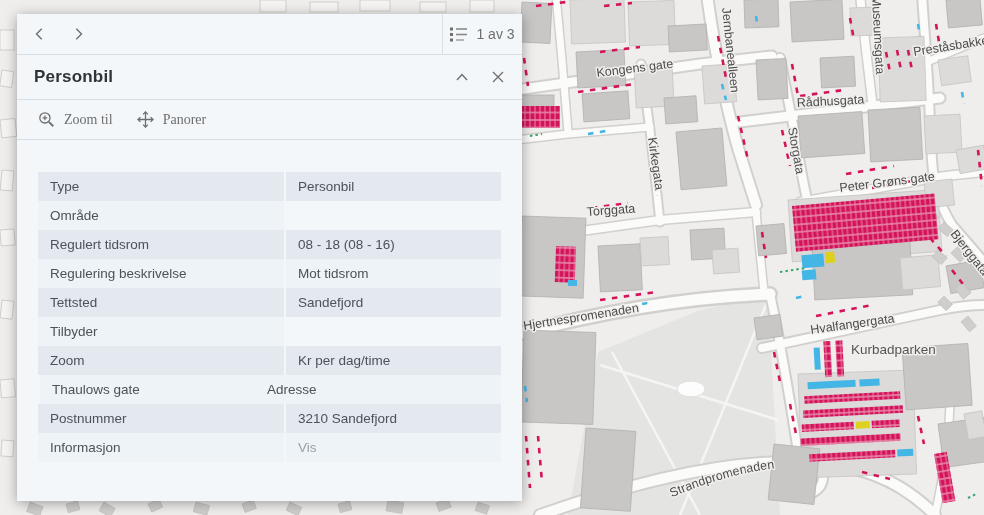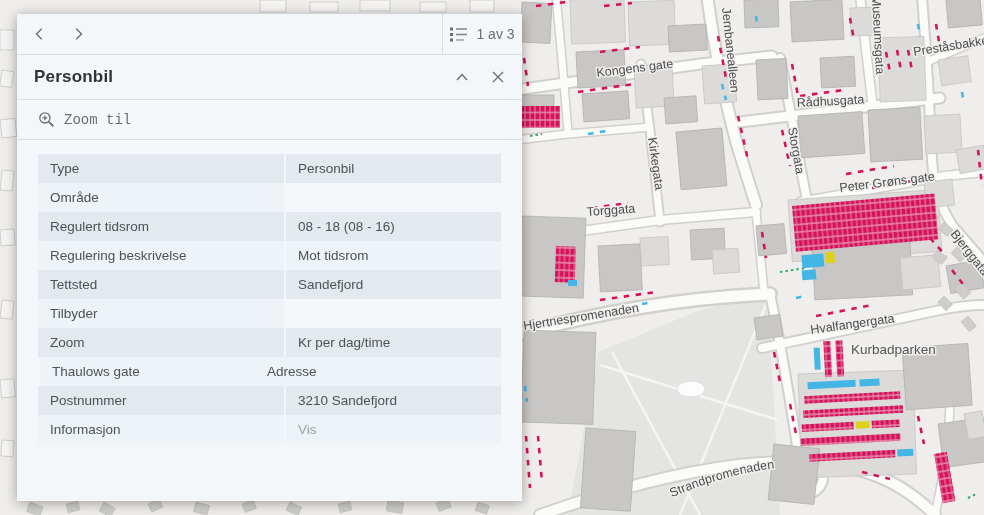--- a/index.html
+++ b/index.html
@@ -40,22 +40,22 @@
              justify-content:center;gap:8px;color:var(--icon);font-size:14px}
   .popup-title-row{height:45px;flex:none;display:flex;align-items:center;
                    padding:0 6px 0 17px;border-bottom:1px solid var(--border)}
   .popup-title{flex:1;margin:0;font-size:17px;font-weight:700;color:#2f3437;letter-spacing:.2px}
   .icon-btn{width:36px;height:34px;background:none;border:none;padding:0;cursor:pointer;
             display:flex;align-items:center;justify-content:center}
   .popup-actions{height:40px;flex:none;display:flex;align-items:center;gap:2px;
                  padding-left:10px;border-bottom:1px solid var(--border)}
   .action-btn{display:flex;align-items:center;gap:9px;background:none;border:none;
               color:var(--icon);font-size:14px;padding:6px 11px;cursor:pointer;
-              font-family:Liberation Mono, monospace}
-  .popup-table{margin:14px 21px 0}
+              font-family:Liberation Serif, serif}
+  .popup-table{margin:32px 21px 0}
   .trow{display:flex;height:29px}
   .cell{display:flex;align-items:center;padding-left:12px;font-size:13.5px;color:var(--text)}
   .tlabel{width:246px;flex:none}
   .tvalue{flex:1;margin-left:2px}
   .trow:nth-child(odd) .cell{background:var(--row-dark)}
   .trow:nth-child(even) .cell{background:var(--row-light)}
   .tvalue.muted{color:var(--muted)}
 </style>
 </head>
 <body>
@@ -353,20 +353,27 @@
 
   <div class="popup-actions">
     <button class="action-btn">
       <svg width="17" height="17" viewBox="0 0 16 16">
         <circle cx="6.5" cy="6.5" r="4.8" fill="none" stroke="#6e6e6e" stroke-width="1.2"></circle>
         <path d="M6.5 4.3 V8.7 M4.3 6.5 H8.7" stroke="#6e6e6e" stroke-width="1.2"></path>
         <path d="M10.2 10.2 L14.4 14.4" stroke="#6e6e6e" stroke-width="1.8"></path>
       </svg>
       <span>Zoom til</span>
     </button>
+    <button class="action-btn">
+      <svg width="17" height="17" viewBox="0 0 16 16">
+        <path d="M8 1.5 L8 14.5 M1.5 8 L14.5 8" stroke="#6e6e6e" stroke-width="1.2" fill="none"></path>
+        <path d="M5.8 3.2 L8 0.8 L10.2 3.2 M5.8 12.8 L8 15.2 L10.2 12.8 M3.2 5.8 L0.8 8 L3.2 10.2 M12.8 5.8 L15.2 8 L12.8 10.2" stroke="#6e6e6e" stroke-width="1.2" fill="none"></path>
+      </svg>
+      <span>Panorer</span>
+    </button>
   </div>
 
   <div class="popup-table">
     <div class="trow">
       <div class="cell tlabel">Type</div>
       <div class="cell tvalue">Personbil</div>
     </div>
     <div class="trow">
       <div class="cell tlabel">Område</div>
     </div>

